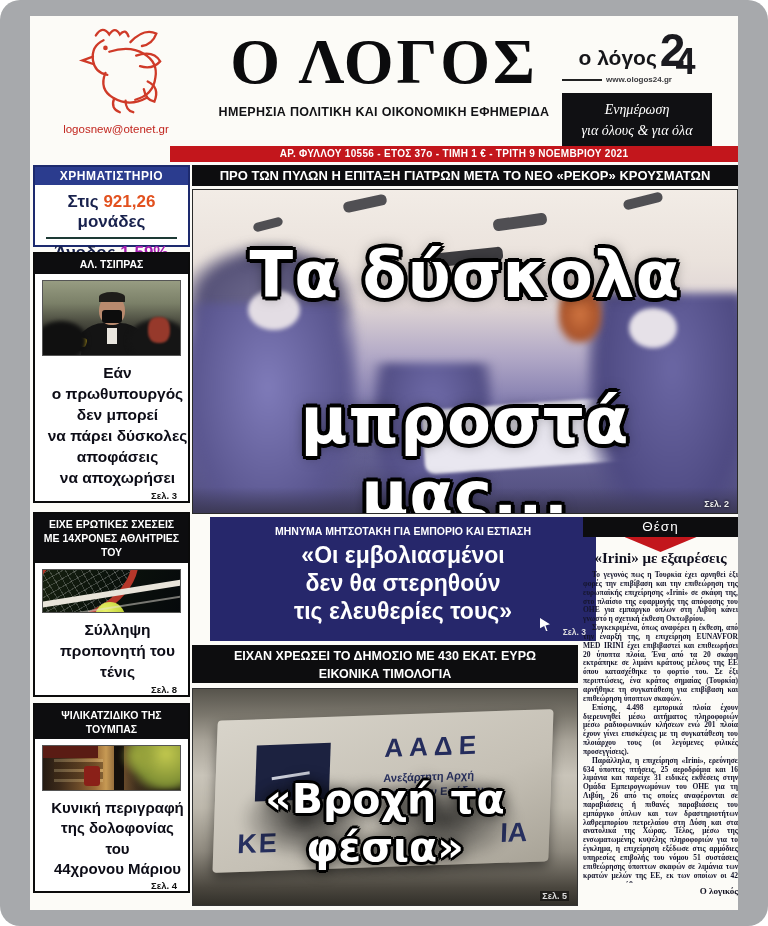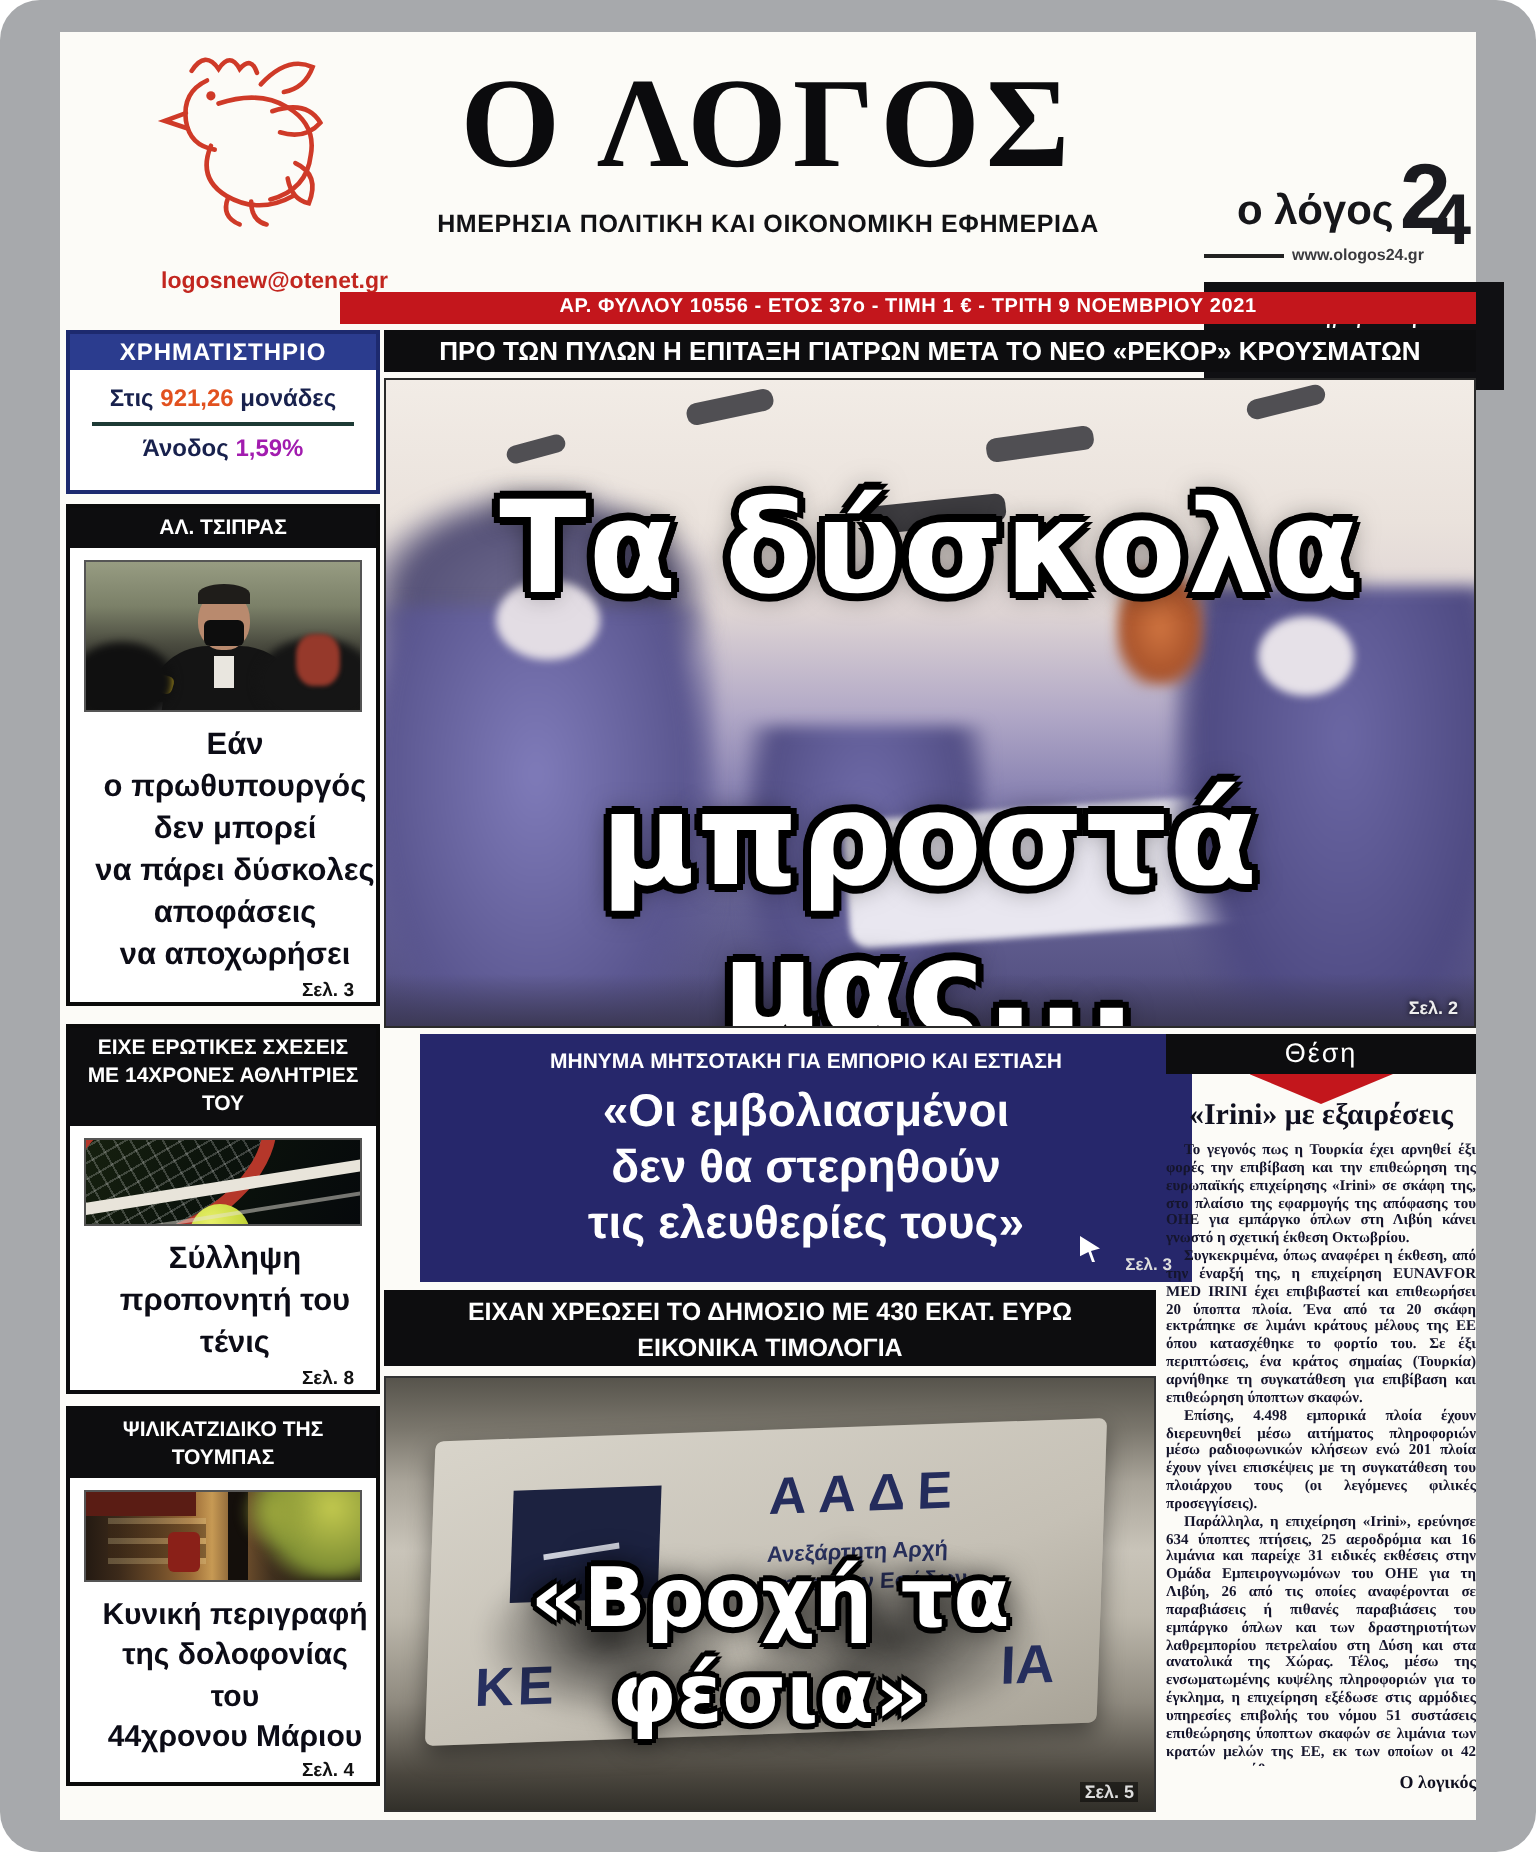--- a/index.html
+++ b/index.html
@@ -3,41 +3,41 @@
 <meta charset="utf-8">
 <style>
   html,body{margin:0;padding:0;background:#ffffff;}
   *{box-sizing:border-box;}
   .frame{position:relative;width:768px;height:926px;background:#a7a9ac;border-radius:20px;overflow:hidden;font-family:"Liberation Sans",sans-serif;}
   .page{position:absolute;left:30px;top:16px;width:708px;height:894px;background:#fcfbf7;}
 
   
   .masthead{position:absolute;left:0;top:0;width:708px;height:130px;}
   .m-left{position:absolute;left:8px;top:6px;width:156px;text-align:center;}
-  .m-email{color:#c2261f;font-weight:bold;font-size:11.5px;margin-top:12px;text-align:right;}
+  .m-email{color:#c2261f;font-weight:normal;font-size:11.5px;margin-top:1px;}
   .m-center{position:absolute;left:164px;top:4px;width:380px;text-align:center;}
   .m-title{font-family:"Liberation Serif",serif;font-weight:900;font-size:64px;line-height:1.3;letter-spacing:3px;color:#0b0b0d;}
   .m-sub{font-weight:bold;font-size:12.5px;letter-spacing:0.3px;color:#121215;margin-top:2px;}
-  .m-right{position:absolute;left:572px;top:14px;width:150px;margin-top:48px;}
+  .m-right{position:absolute;left:532px;top:14px;width:150px;}
   .logo24{display:flex;justify-content:center;align-items:flex-start;}
   .logo24-text{font-size:21px;font-weight:bold;color:#16161a;margin-top:16px;}
   .logo24-big{font-size:46px;font-weight:900;color:#1a1a1f;line-height:0.9;margin-left:3px;}
   .logo24-small{font-size:36px;font-weight:900;color:#1a1a1f;line-height:0.9;margin-left:-10px;position:relative;top:16px;}
   .logo24-urlrow{display:flex;align-items:center;margin:4px 10px 0 0;}
   .logo24-rule{width:40px;height:2px;background:#222;margin-right:4px;}
   .logo24-url{font-size:8px;font-weight:bold;color:#3a3a3e;}
   .tagline{margin-top:9px;background:#101013;color:#fff;font-style:italic;font-size:14px;line-height:1.5;text-align:center;padding:6px 2px;white-space:pre-line;font-family:"Liberation Serif",serif;}
 
   .issue-bar{position:absolute;left:140px;right:0;top:130px;height:16px;background:#c3161c;color:#fff;font-size:10px;font-weight:bold;text-align:center;line-height:16px;letter-spacing:0.3px;}
 
   
   .sidebar{position:absolute;left:3px;top:149px;width:157px;height:732px;}
   .stock{position:absolute;top:0;left:0;right:0;height:82px;border:2px solid #1d2a6e;background:#fff;}
   .stock-h{background:#2b3c8e;color:#fff;font-size:12px;font-weight:bold;text-align:center;padding:2px 0;letter-spacing:0.5px;}
-  .stock-l1,.stock-l2{font-size:12px;font-weight:bold;color:#18214d;text-align:center;}
+  .stock-l1,.stock-l2{font-size:17px;font-weight:bold;color:#18214d;text-align:center;}
   .stock-l1{margin-top:7px;}
   .stock-l1 .val{color:#e2511f;}
   .stock-div{border-top:2px solid #1d3a35;width:86%;margin:5px auto 0;}
   .stock-l2{margin-top:4px;}
   .stock-l2 .val{color:#a21caf;}
 
   .story{position:absolute;left:0;right:0;border:2px solid #0b0b0b;background:#fff;display:flex;flex-direction:column;}
   .story-h{background:#0d0d0f;color:#fff;font-weight:bold;text-align:center;font-size:10.5px;line-height:1.35;padding:3px 1px;white-space:pre-line;}
   .story-photo{margin:6px 7px 0;border:1px solid #555;position:relative;overflow:hidden;}
   .story-title{font-weight:bold;text-align:center;color:#0c0c16;white-space:pre-line;margin-top:7px;padding-left:12px;}

